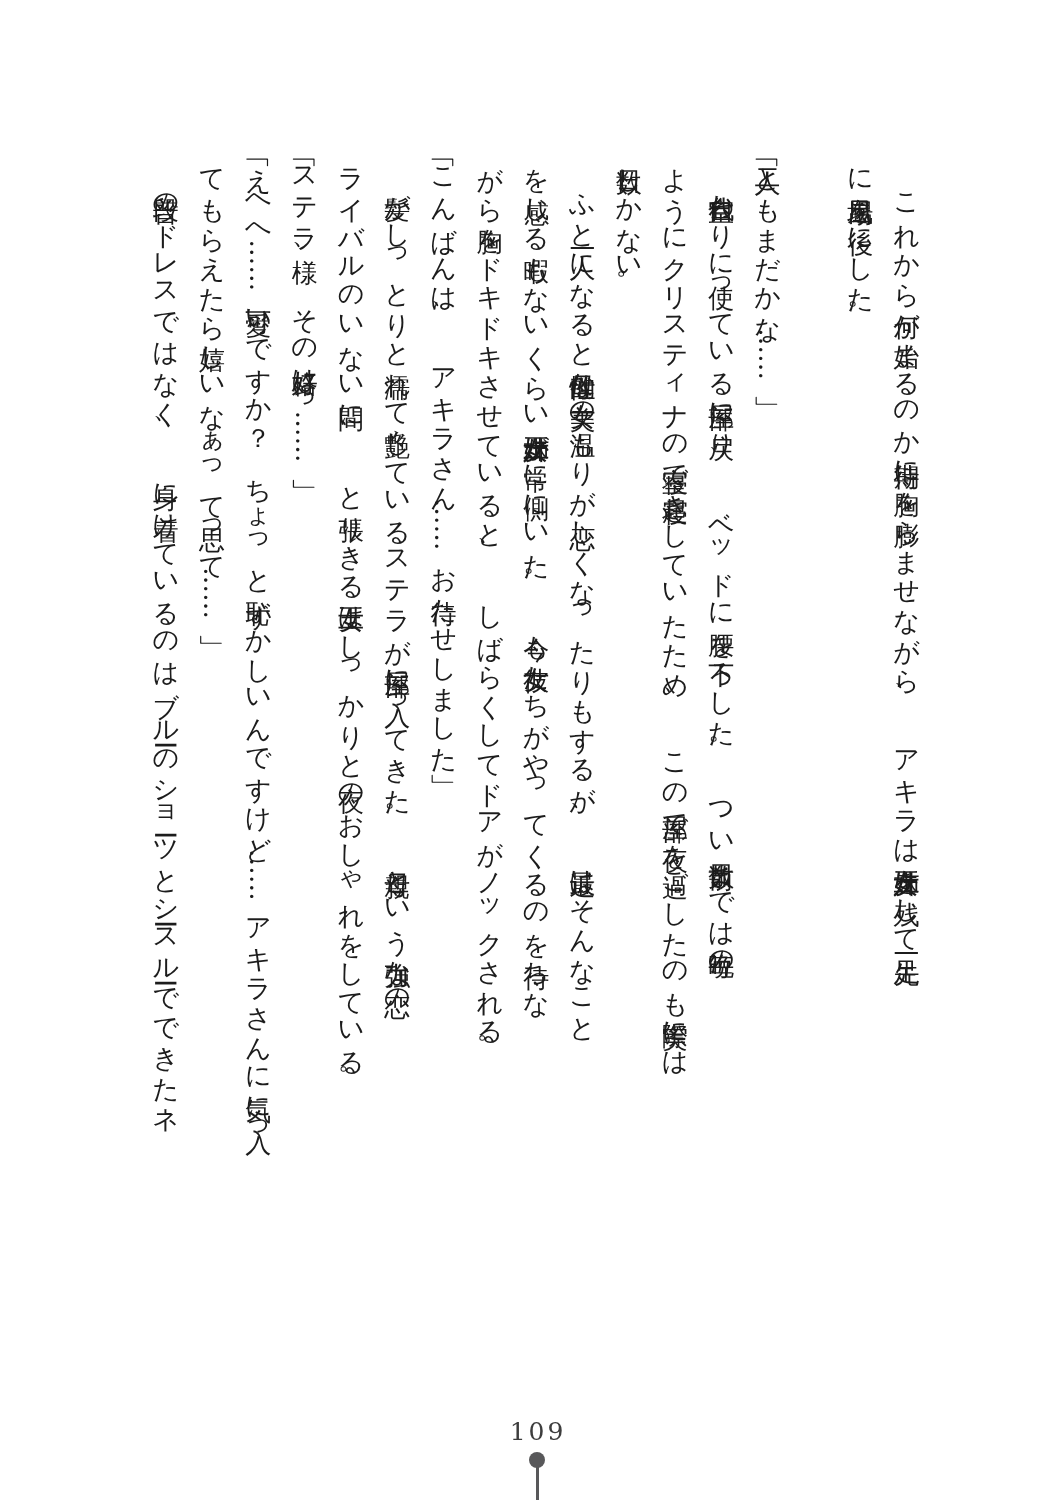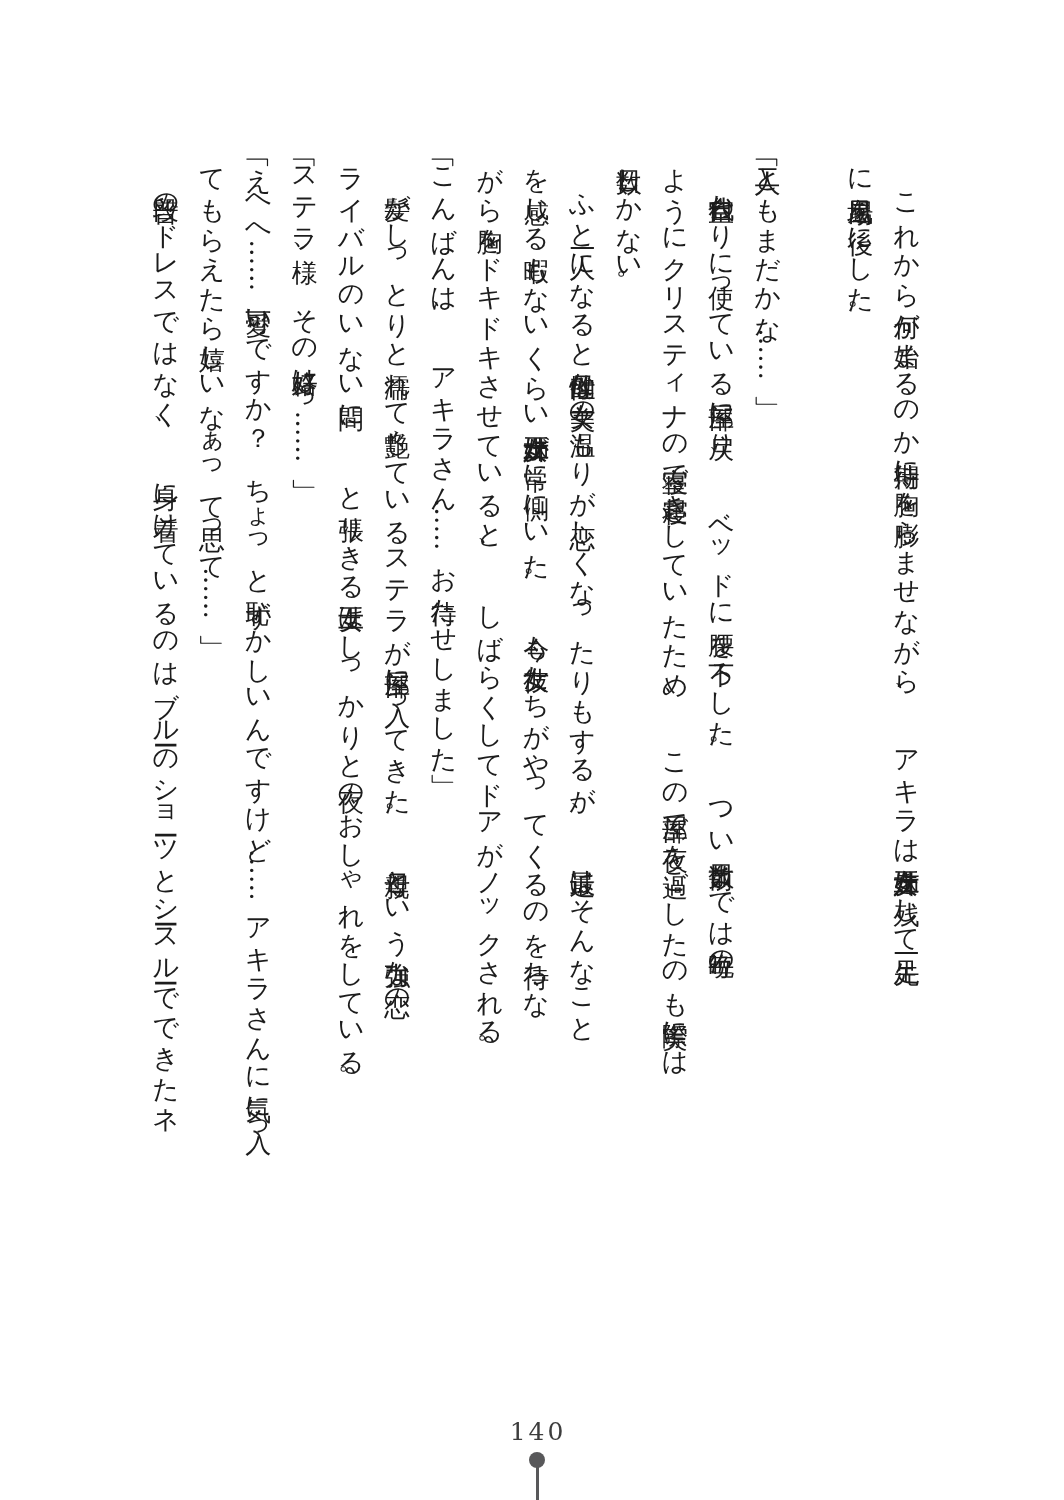--- a/index.html
+++ b/index.html
@@ -79,16 +79,16 @@
       <div class="line">を感じる暇もないくらい王女姉妹が常に側にいた。　今も彼女たちがやってくるのを待ちな</div>
       <div class="line">がら胸をドキドキさせていると、　しばらくしてドアがノックされる。</div>
       <div class="line">「こんばんは、　アキラさん……お待たせしました」</div>
       <div class="line indent">髪がしっとりと濡れて艶々しているステラが部屋に入ってきた。　母親という強力な恋の</div>
       <div class="line">ライバルのいない間に、　と張りきる王女はしっかりと夜のおしゃれをしている。</div>
       <div class="line">「ステラ様、　その格好はっ……」</div>
       <div class="line">「えへへ……可愛いですか？　ちょっと恥ずかしいんですけど……アキラさんに気に入っ</div>
       <div class="line">てもらえたら嬉しいなぁって思って……」</div>
       <div class="line indent">普段のドレスではなく、　身に着けているのはブルーのショーツとシースルーでできたネ</div>
     </div>
-  <div class="page-number">140</div>
+  <div class="page-number">109</div>
   <div class="orn-circle" style="background: rgb(88, 88, 90);"></div>
   <div class="orn-line" style="background: rgb(88, 88, 90);"></div>
 </div>
 
 </body></html>

